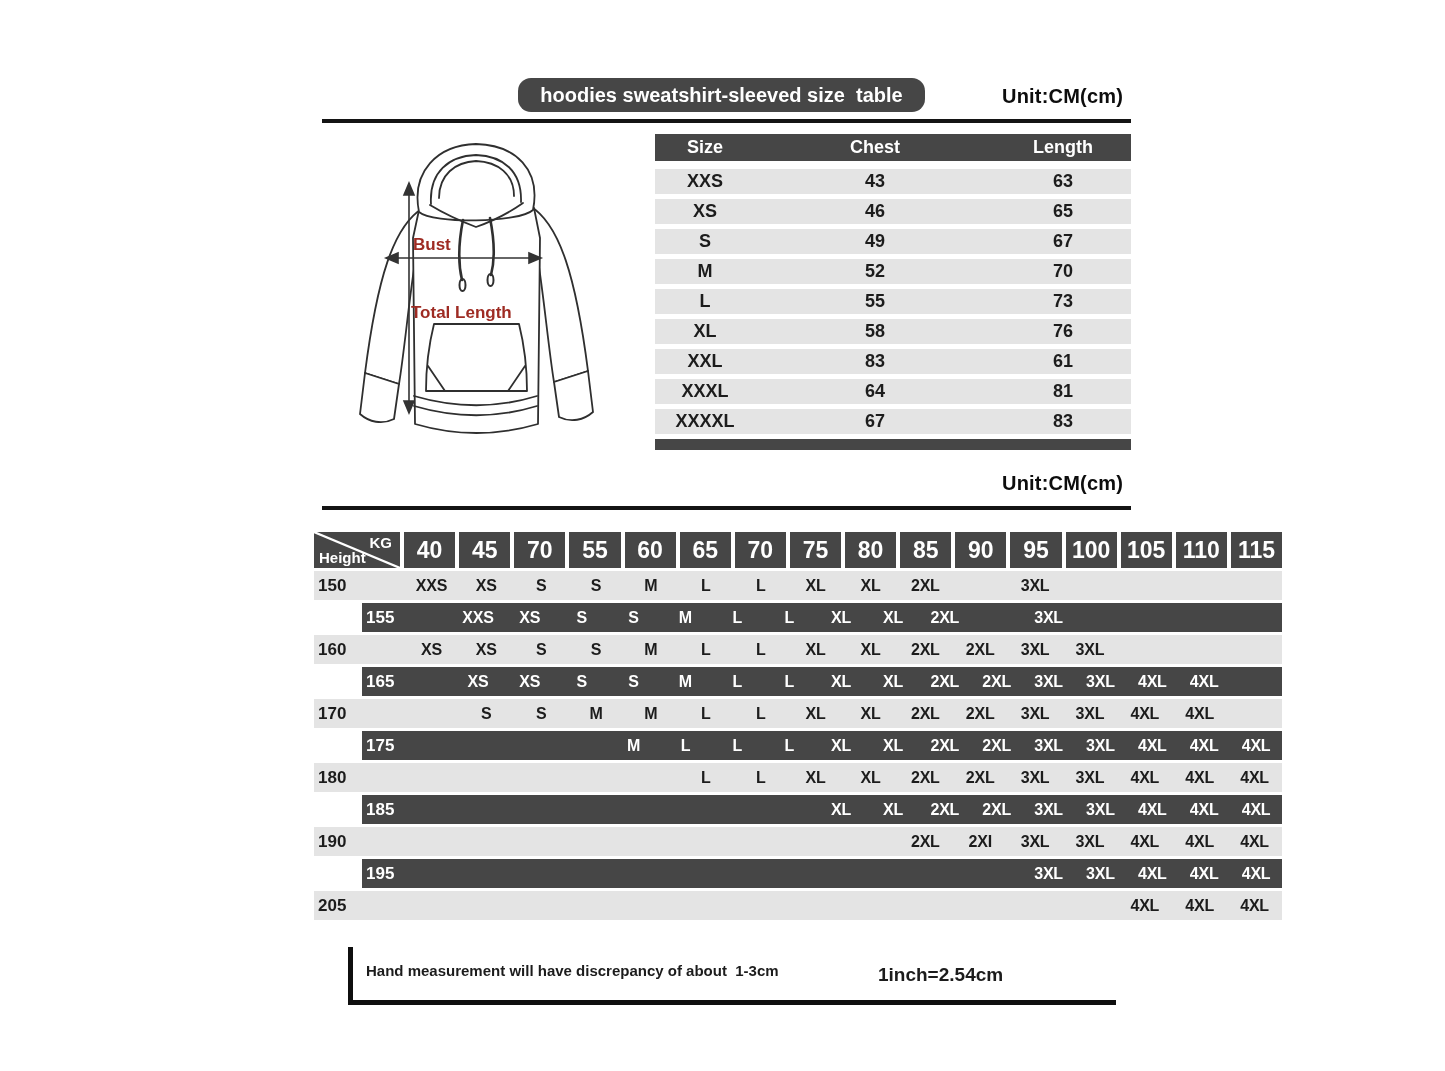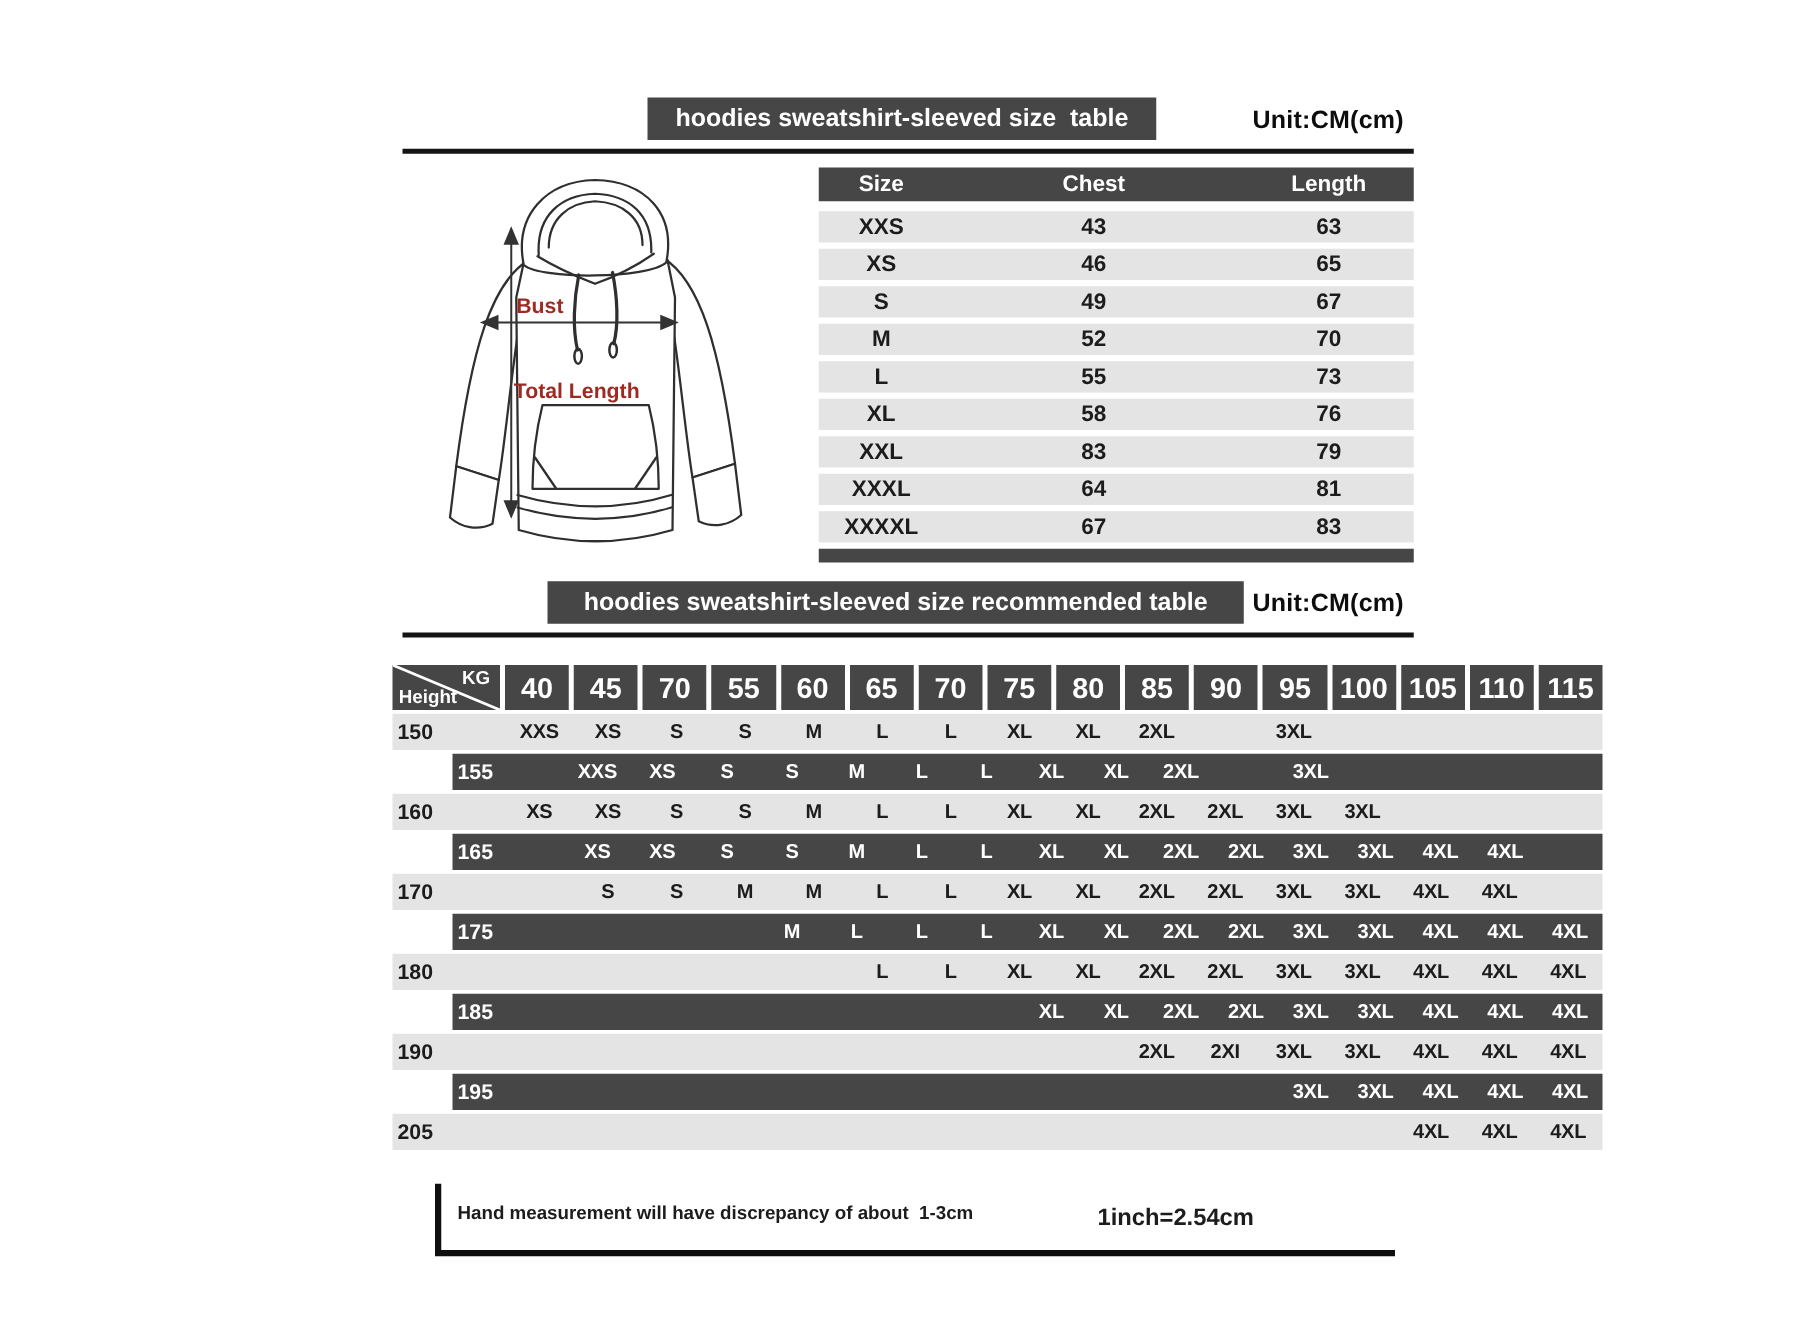--- a/index.html
+++ b/index.html
@@ -3,21 +3,21 @@
 <meta charset="utf-8">
 <style>
   :root{
     --dark:#464646; --light:#e4e4e4; --ink:#1c1c1c; --red:#9e2b23; --line:#141414;
   }
   *{margin:0;padding:0;box-sizing:border-box;}
   html,body{background:#fff;}
   body{font-family:"Liberation Sans",sans-serif;font-weight:700;color:var(--ink);}
   .canvas{position:relative;width:1445px;height:1071px;background:#fff;overflow:hidden;}
 
-  .titlebar{position:absolute;background:var(--dark);color:#fff;display:flex;align-items:center;justify-content:center;font-size:20px;}
+  .titlebar{position:absolute;background:var(--dark);color:#fff;display:flex;align-items:center;justify-content:center;font-size:20px;border-radius:13px;}
   .titlebar span{white-space:pre;}
   .t1{left:518px;top:78px;width:407px;height:34px;}
   .t2{left:438px;top:465px;width:557px;height:34px;}
   .unit{position:absolute;font-size:20px;color:#0d0d0d;letter-spacing:0.2px;}
   .u1{left:1002px;top:85px;}
   .u2{left:1002px;top:472px;}
   .rule{position:absolute;height:4px;background:var(--line);}
   .rule1{left:322px;top:119px;width:809px;}
   .rule2{left:322px;top:506px;width:809px;}
 
@@ -136,39 +136,36 @@
           <span class="scell sc2">73</span>
         </div>
         <div class="srow">
           <span class="scell sc0">XL</span>
           <span class="scell sc1">58</span>
           <span class="scell sc2">76</span>
         </div>
         <div class="srow">
           <span class="scell sc0">XXL</span>
           <span class="scell sc1">83</span>
-          <span class="scell sc2">79</span>
+          <span class="scell sc2">61</span>
         </div>
         <div class="srow">
           <span class="scell sc0">XXXL</span>
           <span class="scell sc1">64</span>
           <span class="scell sc2">81</span>
         </div>
         <div class="srow">
           <span class="scell sc0">XXXXL</span>
           <span class="scell sc1">67</span>
           <span class="scell sc2">83</span>
         </div>
       </div>
     <div class="sclosing"></div>
   </div>
 
-  <div class="titlebar t2">
-    <span>hoodies sweatshirt-sleeved size recommended table</span>
-  </div>
   <div class="unit u2">Unit:CM(cm)</div>
   <div class="rule rule2"></div>
 
   <div class="reco">
     <div class="rheader" id="rheader">
       <div class="corner">
         <svg class="diag" viewBox="0 0 86 36" preserveAspectRatio="none">
             <line x1="0" y1="0" x2="86" y2="36" stroke="#ffffff" stroke-width="2.2"></line>
           </svg>
         <span class="kg">KG</span>

